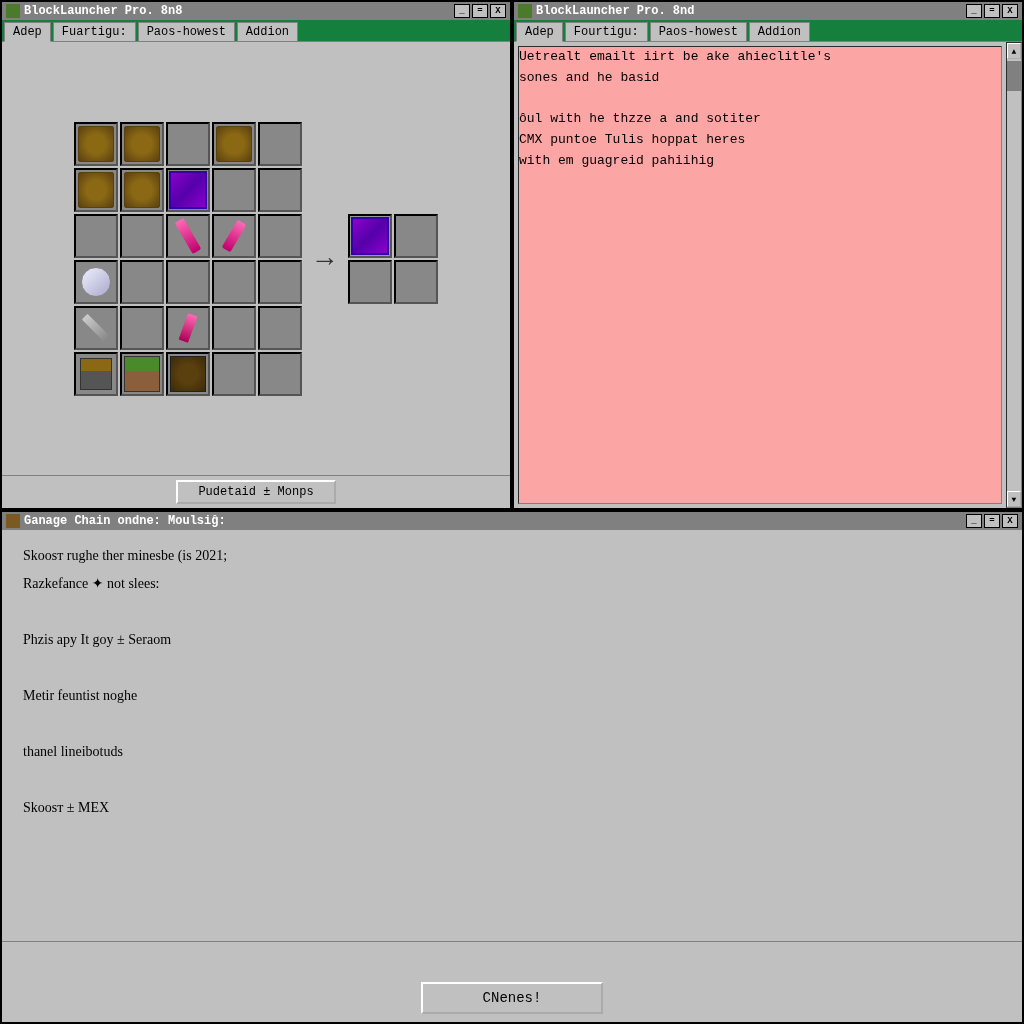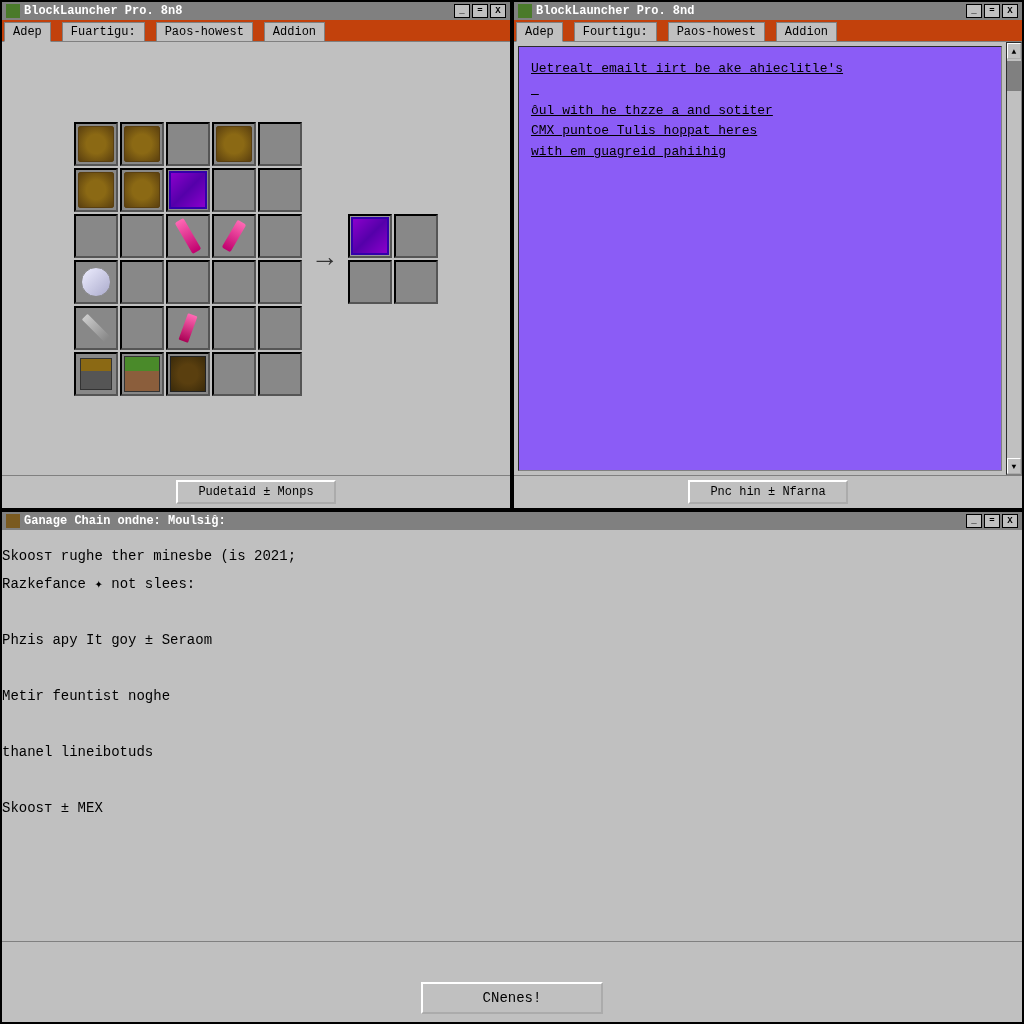--- a/index.html
+++ b/index.html
@@ -59,24 +59,24 @@
       align-items: center;
       justify-content: center;
       font-size: 9px;
       cursor: pointer;
       color: #000;
     }
 
     
     .tab-bar {
       display: flex;
-      background: #c2410c;
+      background: #15803d;
       border-bottom: 1px solid #808080;
       padding: 2px 2px 0 2px;
-      gap: 11px;
+      gap: 2px;
     }
 
     .tab {
       padding: 2px 8px;
       border: 1px solid #808080;
       border-bottom: none;
       background: #c0c0c0;
       cursor: pointer;
       font-size: 12px;
       font-family: 'Courier New', Courier, monospace;
@@ -183,50 +183,49 @@
       background: #c0c0c0;
       border: 2px outset #fff;
       cursor: pointer;
       font-family: 'Courier New', Courier, monospace;
       font-size: 12px;
     }
 
     
     .text-display {
       flex: 1;
-      background: #8b5cf6;
-      padding: 12px;
+      background: #fca5a5;
+      padding: 0;
       font-family: 'Courier New', Courier, monospace;
       font-size: 13px;
       line-height: 1.6;
       overflow-y: auto;
       border: 1px inset #808080;
       margin: 4px;
       position: relative;
-      text-decoration: underline;
     }
 
     .text-display-wrapper {
       flex: 1;
       display: flex;
       flex-direction: column;
       overflow: hidden;
     }
 
     
     .bottom-window {
       flex: 1;
       display: flex;
       flex-direction: column;
     }
 
     .bottom-content {
       flex: 1;
-      padding: 12px 0;
-      font-family: Liberation Mono, monospace;
+      padding: 12px 21px;
+      font-family: Liberation Serif, serif;
       font-size: 14px;
       line-height: 2.0;
       background: #c0c0c0;
       overflow-y: auto;
     }
 
     .bottom-btn-area {
       padding: 8px;
       display: flex;
       justify-content: center;
@@ -430,35 +429,33 @@
     <div class="tab-bar">
       <div class="tab active">Adep</div>
       <div class="tab">Fourtigu:</div>
       <div class="tab">Paos-howest</div>
       <div class="tab">Addion</div>
     </div>
     <div class="text-display-wrapper">
       <div class="text-right-area">
         <div class="text-display">
           <div>Uetrealt emailt iirt be ake ahieclitle's</div>
+          <div>sones and he basid</div>
           <div>&nbsp;</div>
           <div>ôul with he thzze a and sotiter</div>
           <div>CMX puntoe Tulis hoppat heres</div>
           <div>with em guagreid pahiihig</div>
         </div>
         <div class="scrollbar-placeholder">
           <div class="scroll-btn">▲</div>
           <div class="scroll-thumb"></div>
           <div style="flex:1;"></div>
           <div class="scroll-btn">▼</div>
         </div>
       </div>
-    </div>
-    <div class="window-bottom-bar">
-      <button class="bottom-btn">Pnc hin ± Nfarna</button>
     </div>
   </div>
 
 </div>
 
 <div class="window bottom-window">
   <div class="title-bar">
     <span class="title-bar-icon" style="background:#7a5a20;"></span>
     <span class="title-bar-text">Ganage Chain ondne: Moulsiĝ:</span>
     <div class="title-bar-controls">

